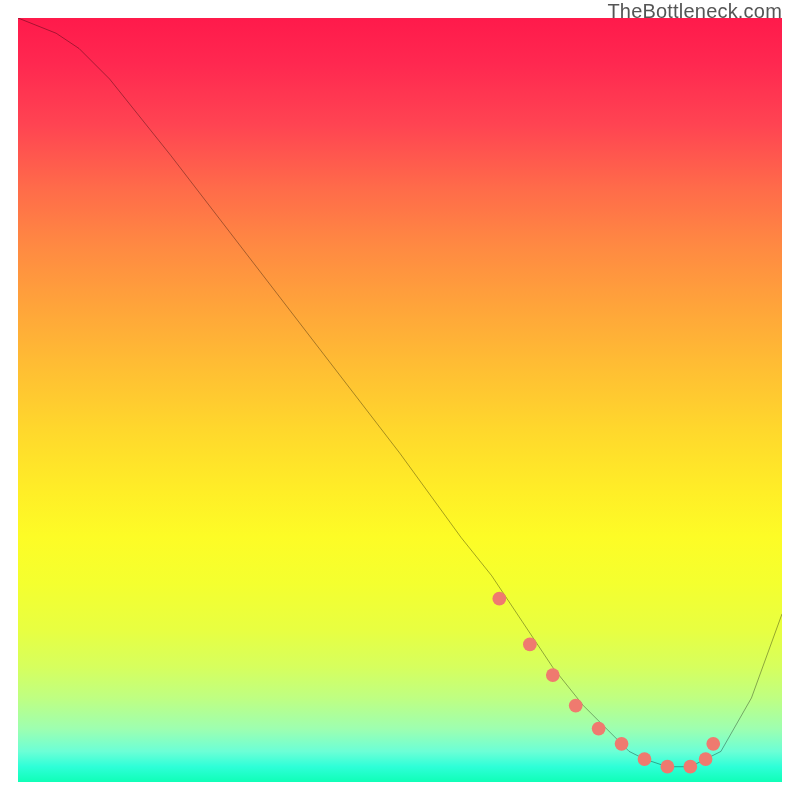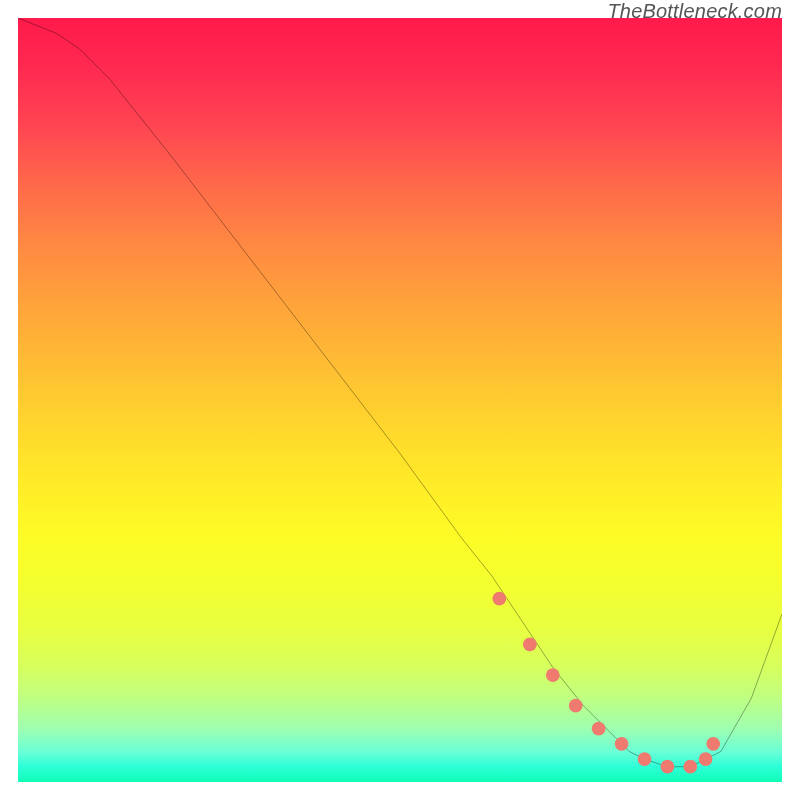--- a/index.html
+++ b/index.html
@@ -50,21 +50,20 @@
     pointer-events: none;
   }
   .attribution {
     position: absolute;
     top: 0;
     right: 18px;
     font-family: Arial, Helvetica, sans-serif;
     font-size: 20px;
     color: #555;
     letter-spacing: 0.2px;
-    font-style: italic;
   }
 </style>
 </head>
 <body>
 
 <div class="chart-container">
   <div class="plot-area">
     <svg class="curve" viewBox="0 0 100 100" preserveAspectRatio="none">
       <path id="curve-path" d="M0.00 0.00 L5.00 2.00 L8.00 4.00 L12.00 8.00 L20.00 18.00 L30.00 31.00 L40.00 44.00 L50.00 57.00 L58.00 68.00 L62.00 73.00 L66.00 79.00 L70.00 85.00 L74.00 90.00 L78.00 94.00 L80.00 96.00 L82.00 97.00 L85.00 98.00 L88.00 98.00 L92.00 96.00 L96.00 89.00 L100.00 78.00" fill="none" stroke="#000" stroke-width="0.35" vector-effect="non-scaling-stroke"></path>
     </svg>

